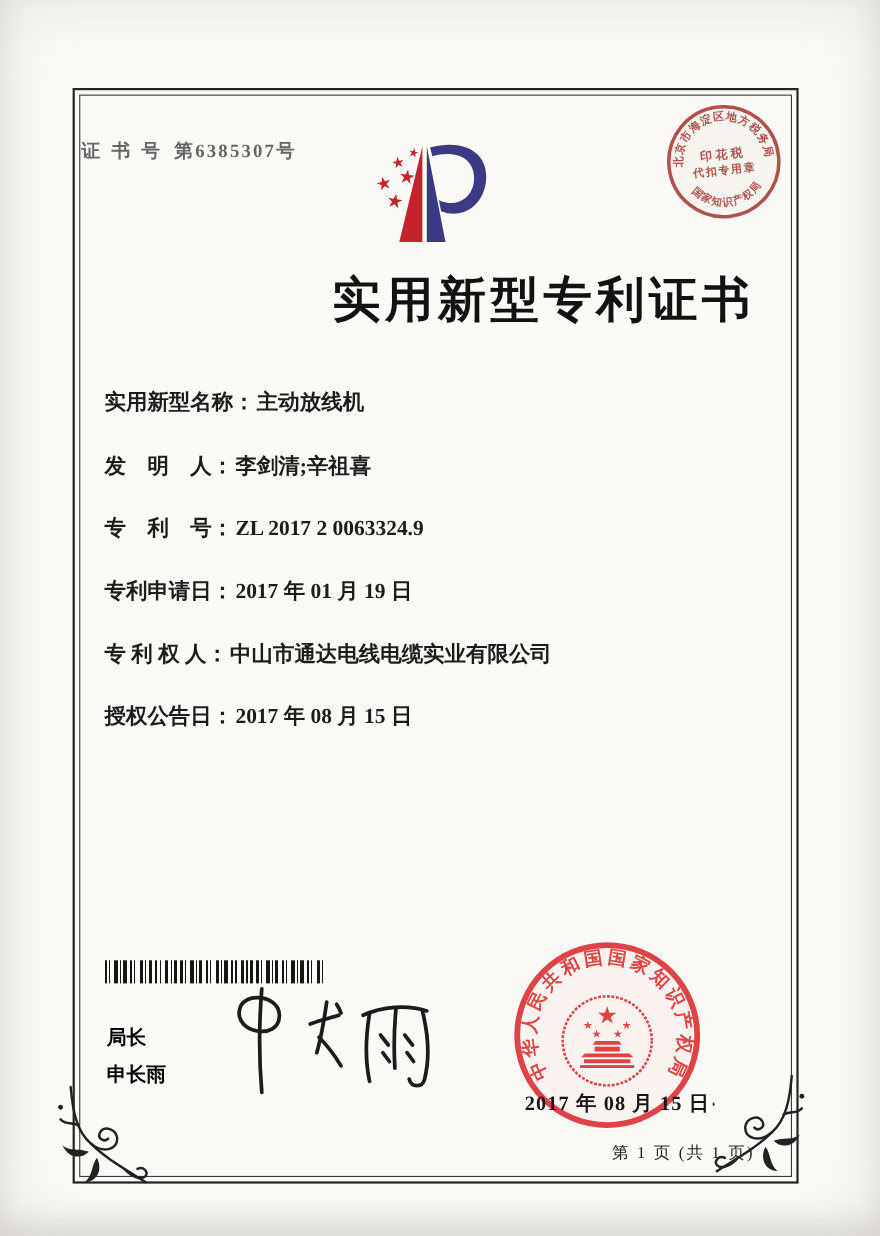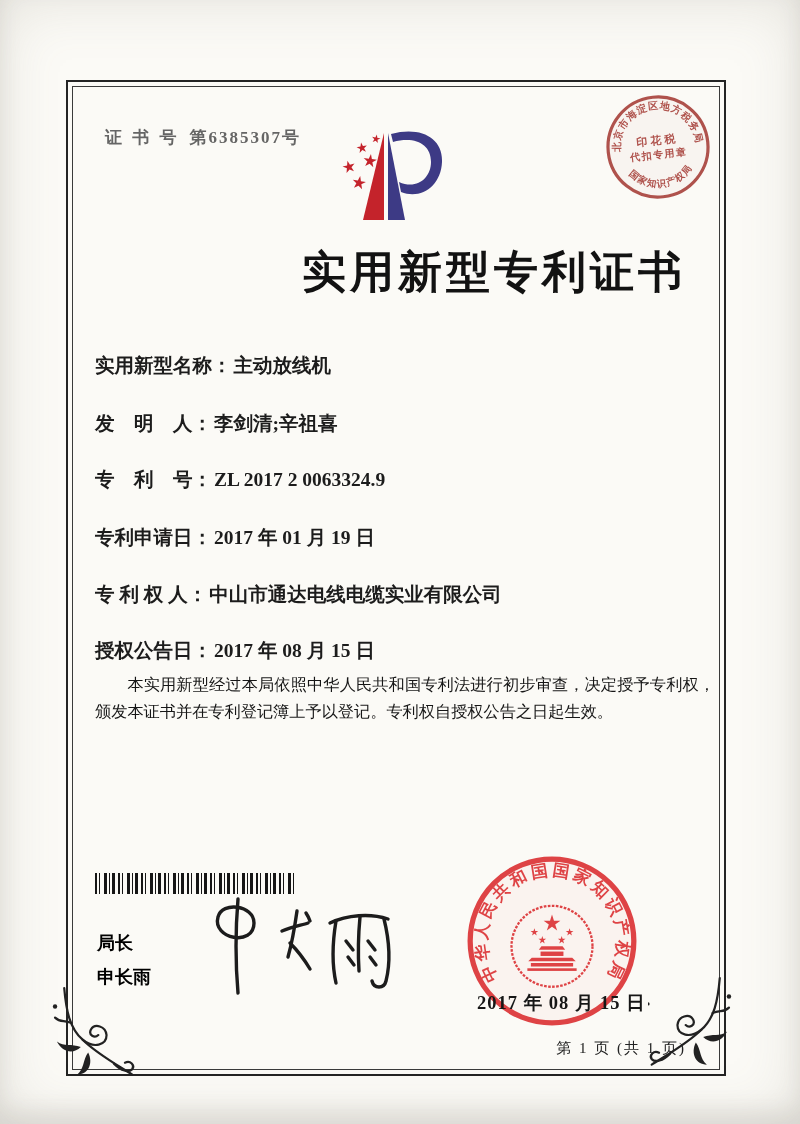--- a/index.html
+++ b/index.html
@@ -12,21 +12,21 @@
   
   .photo-shade{position:absolute;inset:0;pointer-events:none;
     box-shadow:inset 0 0 60px rgba(120,115,100,.18), inset 0 -14px 22px rgba(90,85,75,.12);
     z-index:40;}
   
   .frame{position:absolute;left:66px;top:80px;width:656px;height:992px;
     border:2.5px solid #242424;}
   .frame-inner{position:absolute;inset:4px;border:1.2px solid #3a3a3a;}
   .abs{position:absolute;}
   .cert-no{left:74px;top:126px;font-size:17px;color:#4c4c4c;letter-spacing:3px;
-    font-weight:600;opacity:.85;padding-left:31px;}
+    font-weight:600;opacity:.85;}
   .cert-no .num{letter-spacing:2px;margin-left:10px;}
   .title{left:66px;top:243px;width:620px;text-align:right;font-size:44px;
     font-weight:700;letter-spacing:4px;color:#121212;}
   .field-row{left:95px;width:620px;font-size:19.5px;font-weight:600;color:#1c1c1c;
     white-space:nowrap;}
   .field-row .lab{display:inline-block;}
   .field-row .val{margin-left:2px;}
   .paras{left:95px;top:672px;width:620px;font-size:16.2px;line-height:27px;
     color:#161616;text-align:justify;}
   .paras p{margin:0;text-indent:2em;}
@@ -95,21 +95,20 @@
   <span class="lab">专利申请日：</span><span class="val">2017 年 01 月 19 日</span>
 </div>
 <div class="abs field-row" style="top:581px">
   <span class="lab">专 利 权 人：</span><span class="val">中山市通达电线电缆实业有限公司</span>
 </div>
 <div class="abs field-row" style="top:637px">
   <span class="lab">授权公告日：</span><span class="val">2017 年 08 月 15 日</span>
 </div>
 
 <div class="abs paras">
-  <p>本实用新型经过本局依照中华人民共和国专利法进行初步审查，决定授予专利权，颁发本证书并在专利登记簿上予以登记。专利权自授权公告之日起生效。</p>
 </div>
 
 <div class="abs barcode"></div>
 
 <div class="abs signer">
   <div>局长</div>
   <div>申长雨</div>
 </div>
 
 <svg class="abs signature" width="210" height="105" viewBox="0 0 210 105" fill="none" stroke="#1c1c1c" stroke-width="3.4" stroke-linecap="round">

